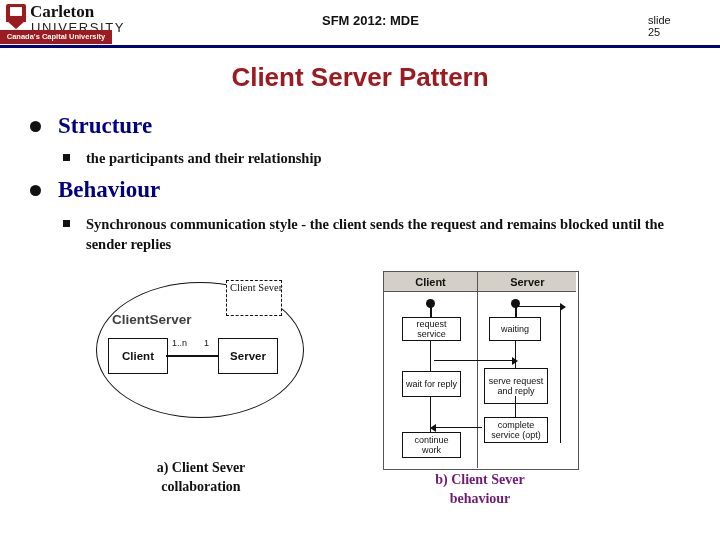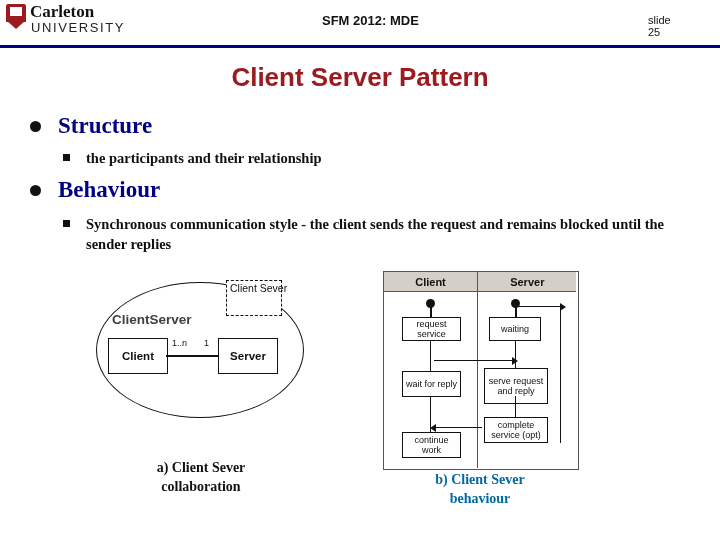--- a/index.html
+++ b/index.html
@@ -219,21 +219,21 @@
   .note-box {
     position: absolute;
     left: 130px; top: 4px;
     width: 54px; height: 34px;
     border: 1.4px dashed #111111;
     background: #ffffff;
   }
   .note-txt {
     position: absolute;
     left: 4px; top: 3px;
-    font-family: Liberation Sans, sans-serif;
+    font-family: Liberation Serif, serif;
     font-size: 10.5px;
     color: #111111;
     line-height: 12px;
   }
   .capA {
     position: absolute;
     left: 96px; top: 458px;
     width: 210px;
     text-align: center;
     font-family: "Liberation Serif", serif;
@@ -322,37 +322,38 @@
     background: #111111;
   }
   .capB {
     position: absolute;
     left: 383px; top: 470px;
     width: 194px;
     text-align: center;
     font-family: "Liberation Serif", serif;
     font-size: 14px;
     font-weight: bold;
-    color: #0369a1;
+    color: #701a75;
     line-height: 19px;
   }
 </style>
 </head>
 <body>
 
 <div class="header">
 
   <div class="logo-block">
     <div class="logo-shield">
       <div class="sh"></div>
       <div class="shi"></div>
       <div class="sh2"></div>
     </div>
     <div class="logo-name">Carleton</div>
     <div class="logo-sub">UNIVERSITY</div>
+    <div class="logo-tag">Canada's Capital University</div>
   </div>
 
   <div class="header-title">SFM 2012: MDE</div>
   <div class="header-slide">slide 25</div>
   <div class="header-rule"></div>
 </div>
 
 <div class="slide-title">Client Server Pattern</div>
 
 <div class="b1-dot" style="left:30px; top:121px;"></div>

